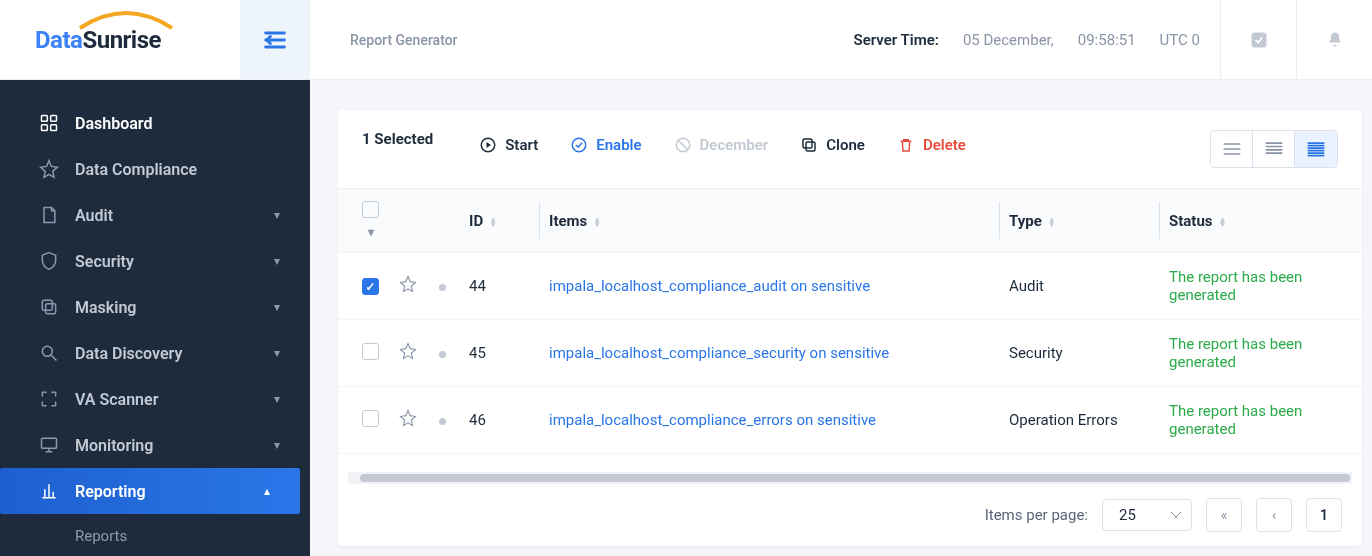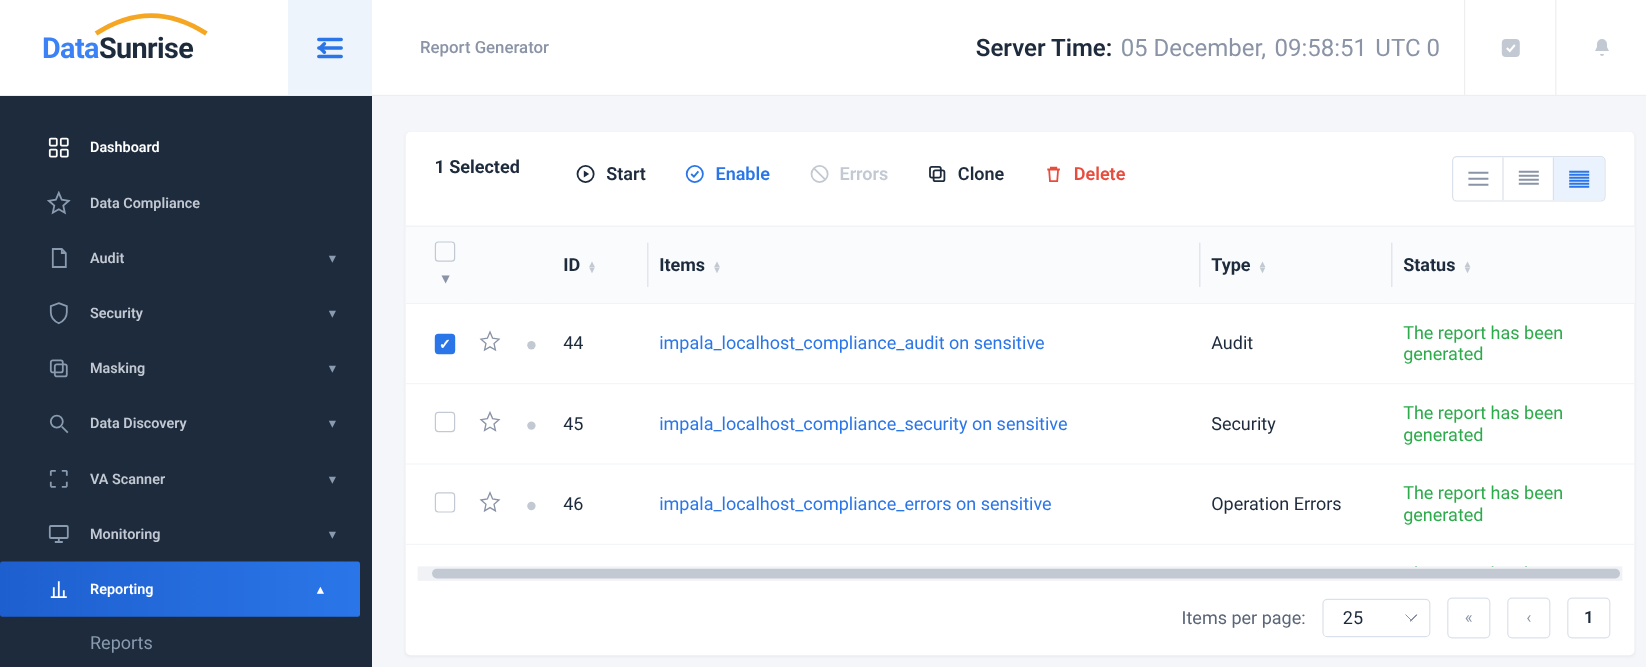--- a/index.html
+++ b/index.html
@@ -10,34 +10,34 @@
 .logo-block { width: 240px; display: flex; align-items: center; padding-left: 35px; background: #fff; }
 .logo-text { font-size: 24px; font-weight: 700; letter-spacing: -0.5px; }
 .logo-text .blue { color: #3b82f6; }
 .logo-text .dark { color: #1d2b3c; }
 .logo-arc { position: relative; }
 .logo-arc svg { position: absolute; top: -18px; left: -6px; }
 .collapse-btn { width: 70px; display: flex; align-items: center; justify-content: center; background: #eef4fb; }
 .collapse-btn svg { width: 28px; height: 28px; }
 .breadcrumb-area { flex: 1; display: flex; align-items: center; padding-left: 40px; }
 .breadcrumb-area span { color: #8a94a6; font-size: 14px; font-weight: 500; text-align: right; }
-.server-time { display: flex; align-items: center; gap: 7px; padding-right: 20px; font-size: 20px; }
+.server-time { display: flex; align-items: center; gap: 24px; padding-right: 20px; font-size: 15px; }
 .server-time .label { color: #1d2b3c; font-weight: 600; }
 .server-time .val { color: #8a94a6; }
 .top-icons { display: flex; align-items: center; }
 .top-icon-btn { width: 76px; height: 80px; display: flex; align-items: center; justify-content: center; border-left: 1px solid #eee; }
 .top-icon-btn svg { width: 20px; height: 20px; fill: #c3c9d3; }
 
 
 .layout { display: flex; height: calc(556px - 80px); }
 .sidebar { width: 310px; background: #1d2b3c; color: #fff; padding-top: 20px; overflow: hidden; }
 .nav-item { display: flex; align-items: center; padding: 13px 30px 13px 35px; cursor: pointer; position: relative; }
 .nav-item .icon { width: 28px; display: flex; align-items: center; justify-content: center; margin-right: 12px; }
 .nav-item .icon svg { width: 20px; height: 20px; stroke:#8a9bb0; fill:none; stroke-width:1.8;}
-.nav-item .label { font-size: 12px; font-weight: 600; color: #c3c9d3; flex:1;}
+.nav-item .label { font-size: 16px; font-weight: 600; color: #c3c9d3; flex:1;}
 .nav-item.active-top .label { color:#fff; }
 .nav-item.active-top .icon svg { stroke:#fff; }
 .nav-item .chevron { color:#8a9bb0; font-size:12px;}
 .nav-item.active { background: linear-gradient(90deg,#1e5fcf 0%, #2a76e8 100%); border-radius: 2px; margin-right:10px;}
 .nav-item.active .label { color:#fff; }
 .nav-item.active .icon svg { stroke:#fff; }
 .nav-item.active .chevron { color:#fff; }
 .sub-item { padding: 13px 30px 13px 75px; color:#8a9bb0; font-size:15px; cursor:pointer;}
 
 
@@ -241,21 +241,21 @@
               <circle cx="12" cy="12" r="9" fill="none" stroke="#2a76e8" stroke-width="2"></circle>
               <path d="M8 12l3 3 5-6" fill="none" stroke="#2a76e8" stroke-width="2"></path>
             </svg>
           <span>Enable</span>
         </div>
         <div class="tool-btn disabled">
           <svg viewBox="0 0 24 24">
               <circle cx="12" cy="12" r="9" fill="none" stroke="#c3c9d3" stroke-width="2"></circle>
               <path d="M6 6l12 12" stroke="#c3c9d3" stroke-width="2"></path>
             </svg>
-          <span>Errors</span>
+          <span>December</span>
         </div>
         <div class="tool-btn">
           <svg viewBox="0 0 24 24">
               <rect x="4" y="4" width="12" height="12" rx="2" fill="none" stroke="#1d2b3c" stroke-width="2"></rect>
               <rect x="8" y="8" width="12" height="12" rx="2" fill="none" stroke="#1d2b3c" stroke-width="2"></rect>
             </svg>
           <span>Clone</span>
         </div>
         <div class="tool-btn red">
           <svg viewBox="0 0 24 24">

